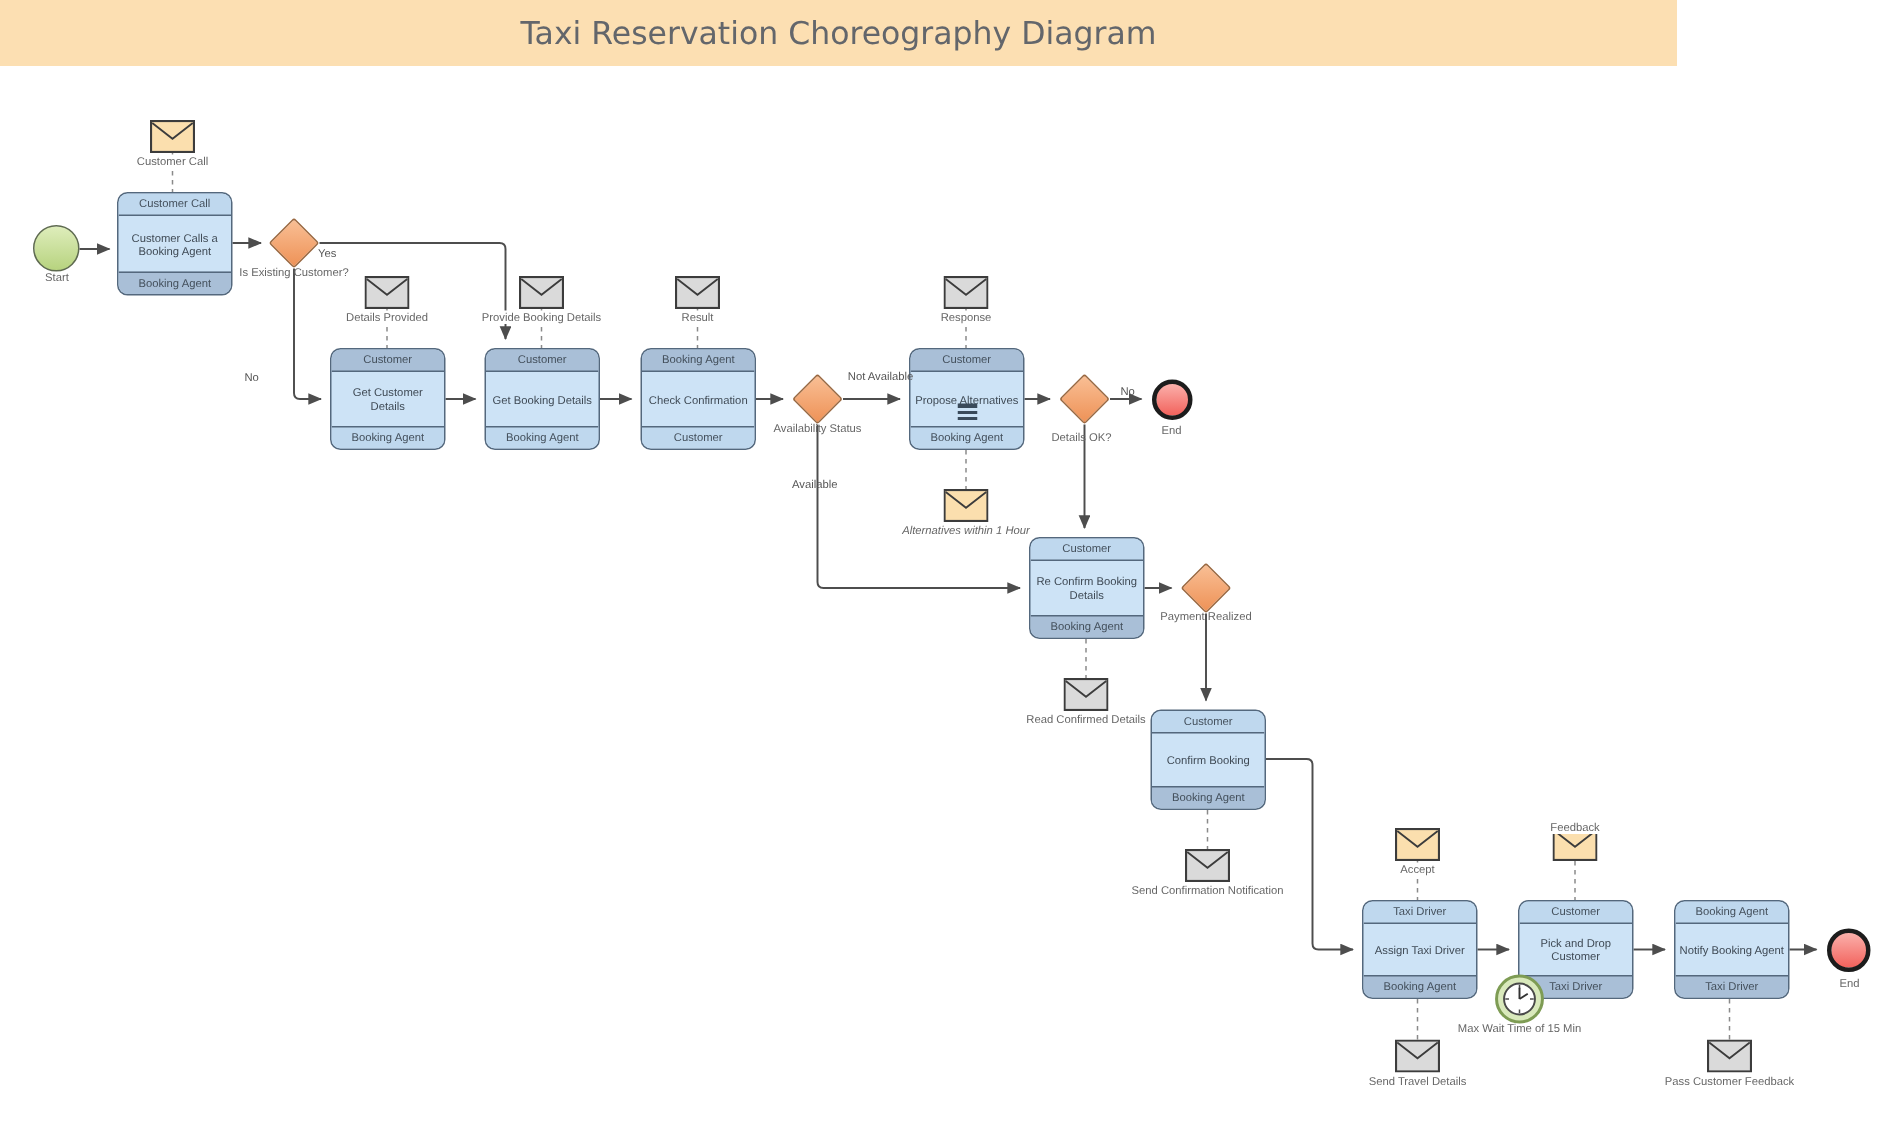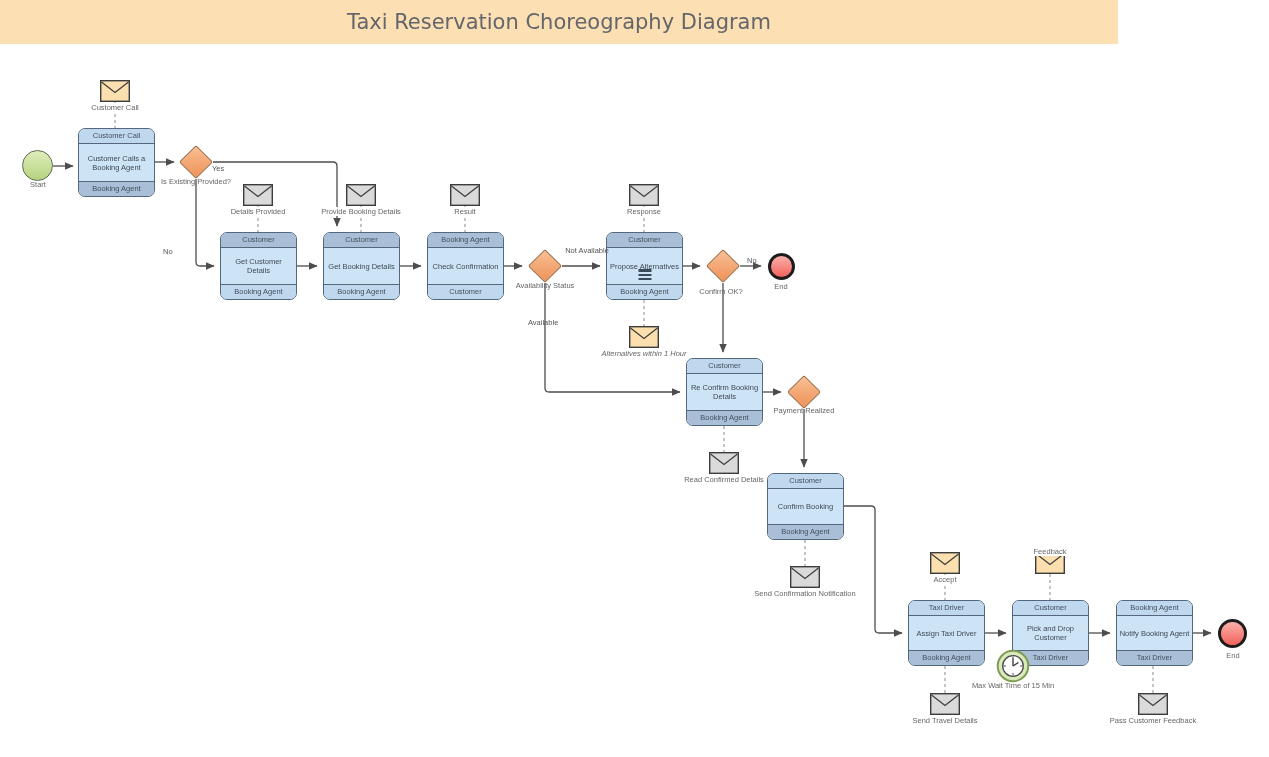--- a/index.html
+++ b/index.html
@@ -178,27 +178,27 @@
 
   <div class="task dark-bottom" style="left:1116px;top:600px;width:77px;height:66px;">
     <div class="band top">Booking Agent</div>
     <div class="mid">
         <span>Notify Booking Agent</span>
       </div>
     <div class="band bottom">Taxi Driver</div>
   </div>
 
   <div class="gateway" style="left:184px;top:150px;"></div>
-  <div class="lbl" style="left:196px;top:177px;">Is Existing Provided?</div>
+  <div class="lbl" style="left:196px;top:177px;">Is Existing Customer?</div>
 
   <div class="gateway" style="left:533px;top:254px;"></div>
   <div class="lbl" style="left:545px;top:281px;">Availability Status</div>
 
   <div class="gateway" style="left:711px;top:254px;"></div>
-  <div class="lbl" style="left:721px;top:287px;">Confirm OK?</div>
+  <div class="lbl" style="left:721px;top:287px;">Details OK?</div>
 
   <div class="gateway" style="left:792px;top:380px;"></div>
   <div class="lbl" style="left:804px;top:406px;">Payment Realized</div>
 
   <div class="edge-lbl" style="left:212px;top:164px;">Yes</div>
   <div class="edge-lbl" style="left:163px;top:247px;">No</div>
   <div class="edge-lbl center" style="left:587px;top:246px;">Not Available</div>
   <div class="edge-lbl" style="left:528px;top:318px;">Available</div>
   <div class="edge-lbl" style="left:747px;top:256px;">No</div>
 

